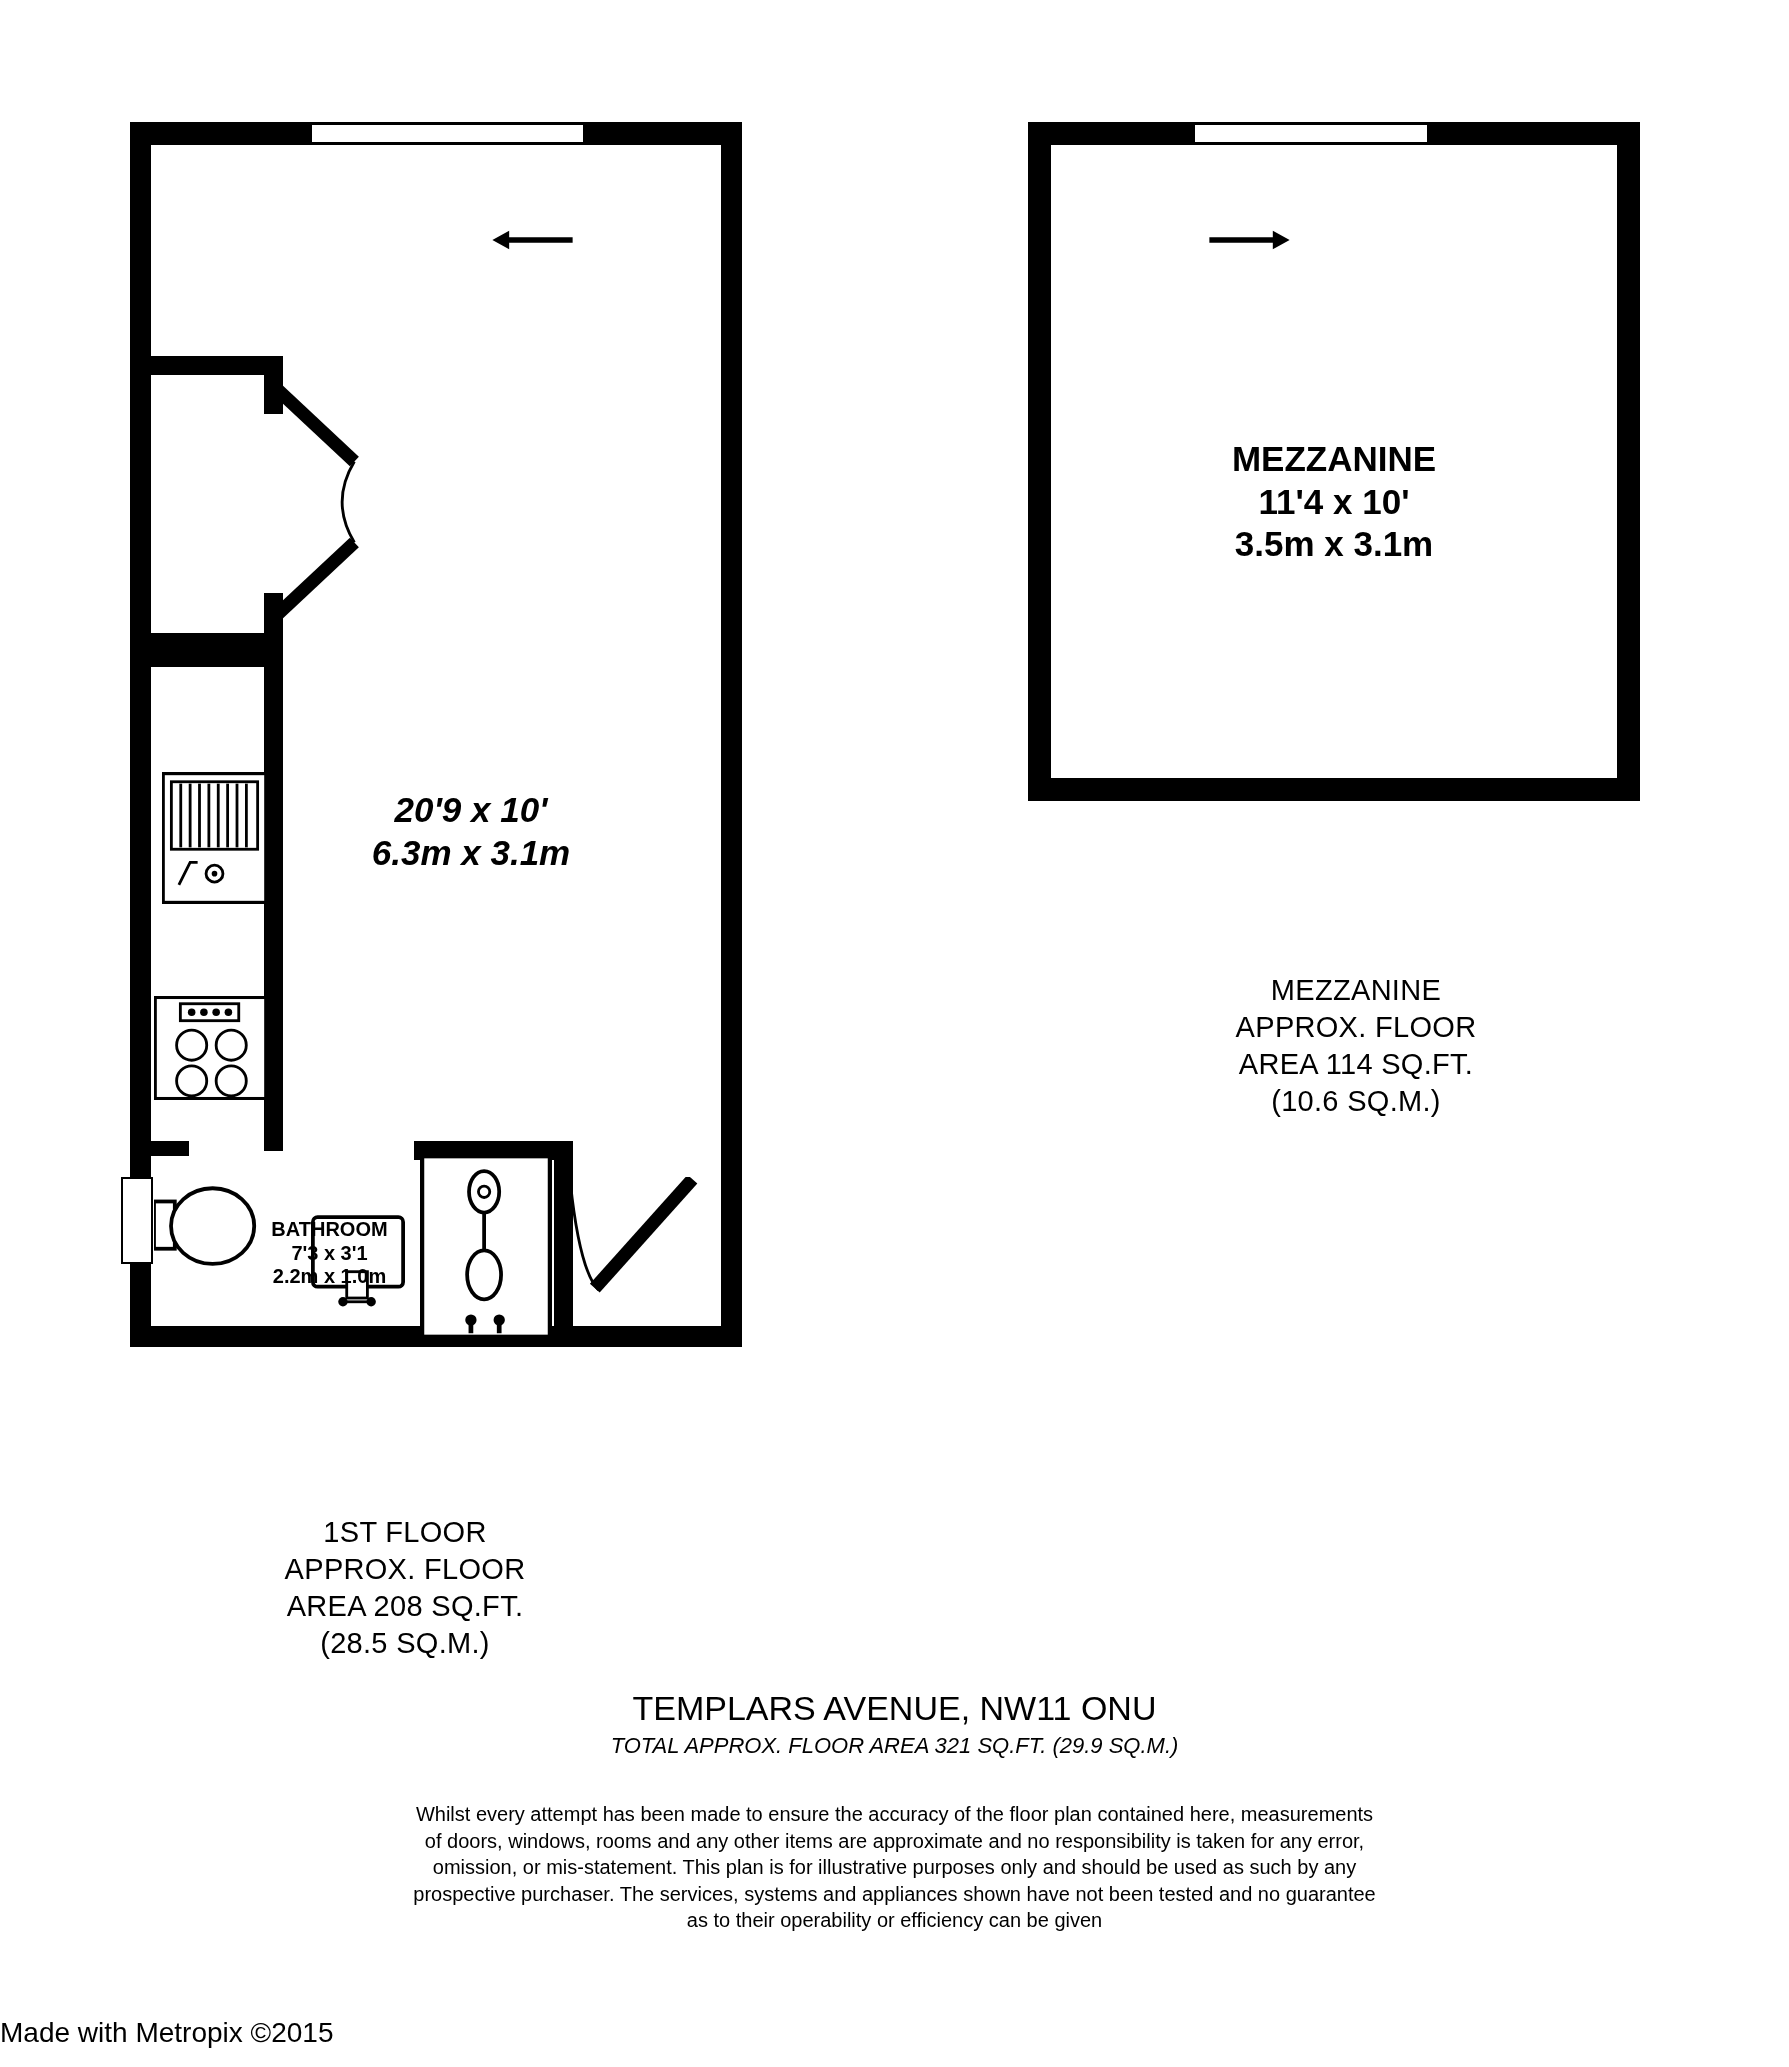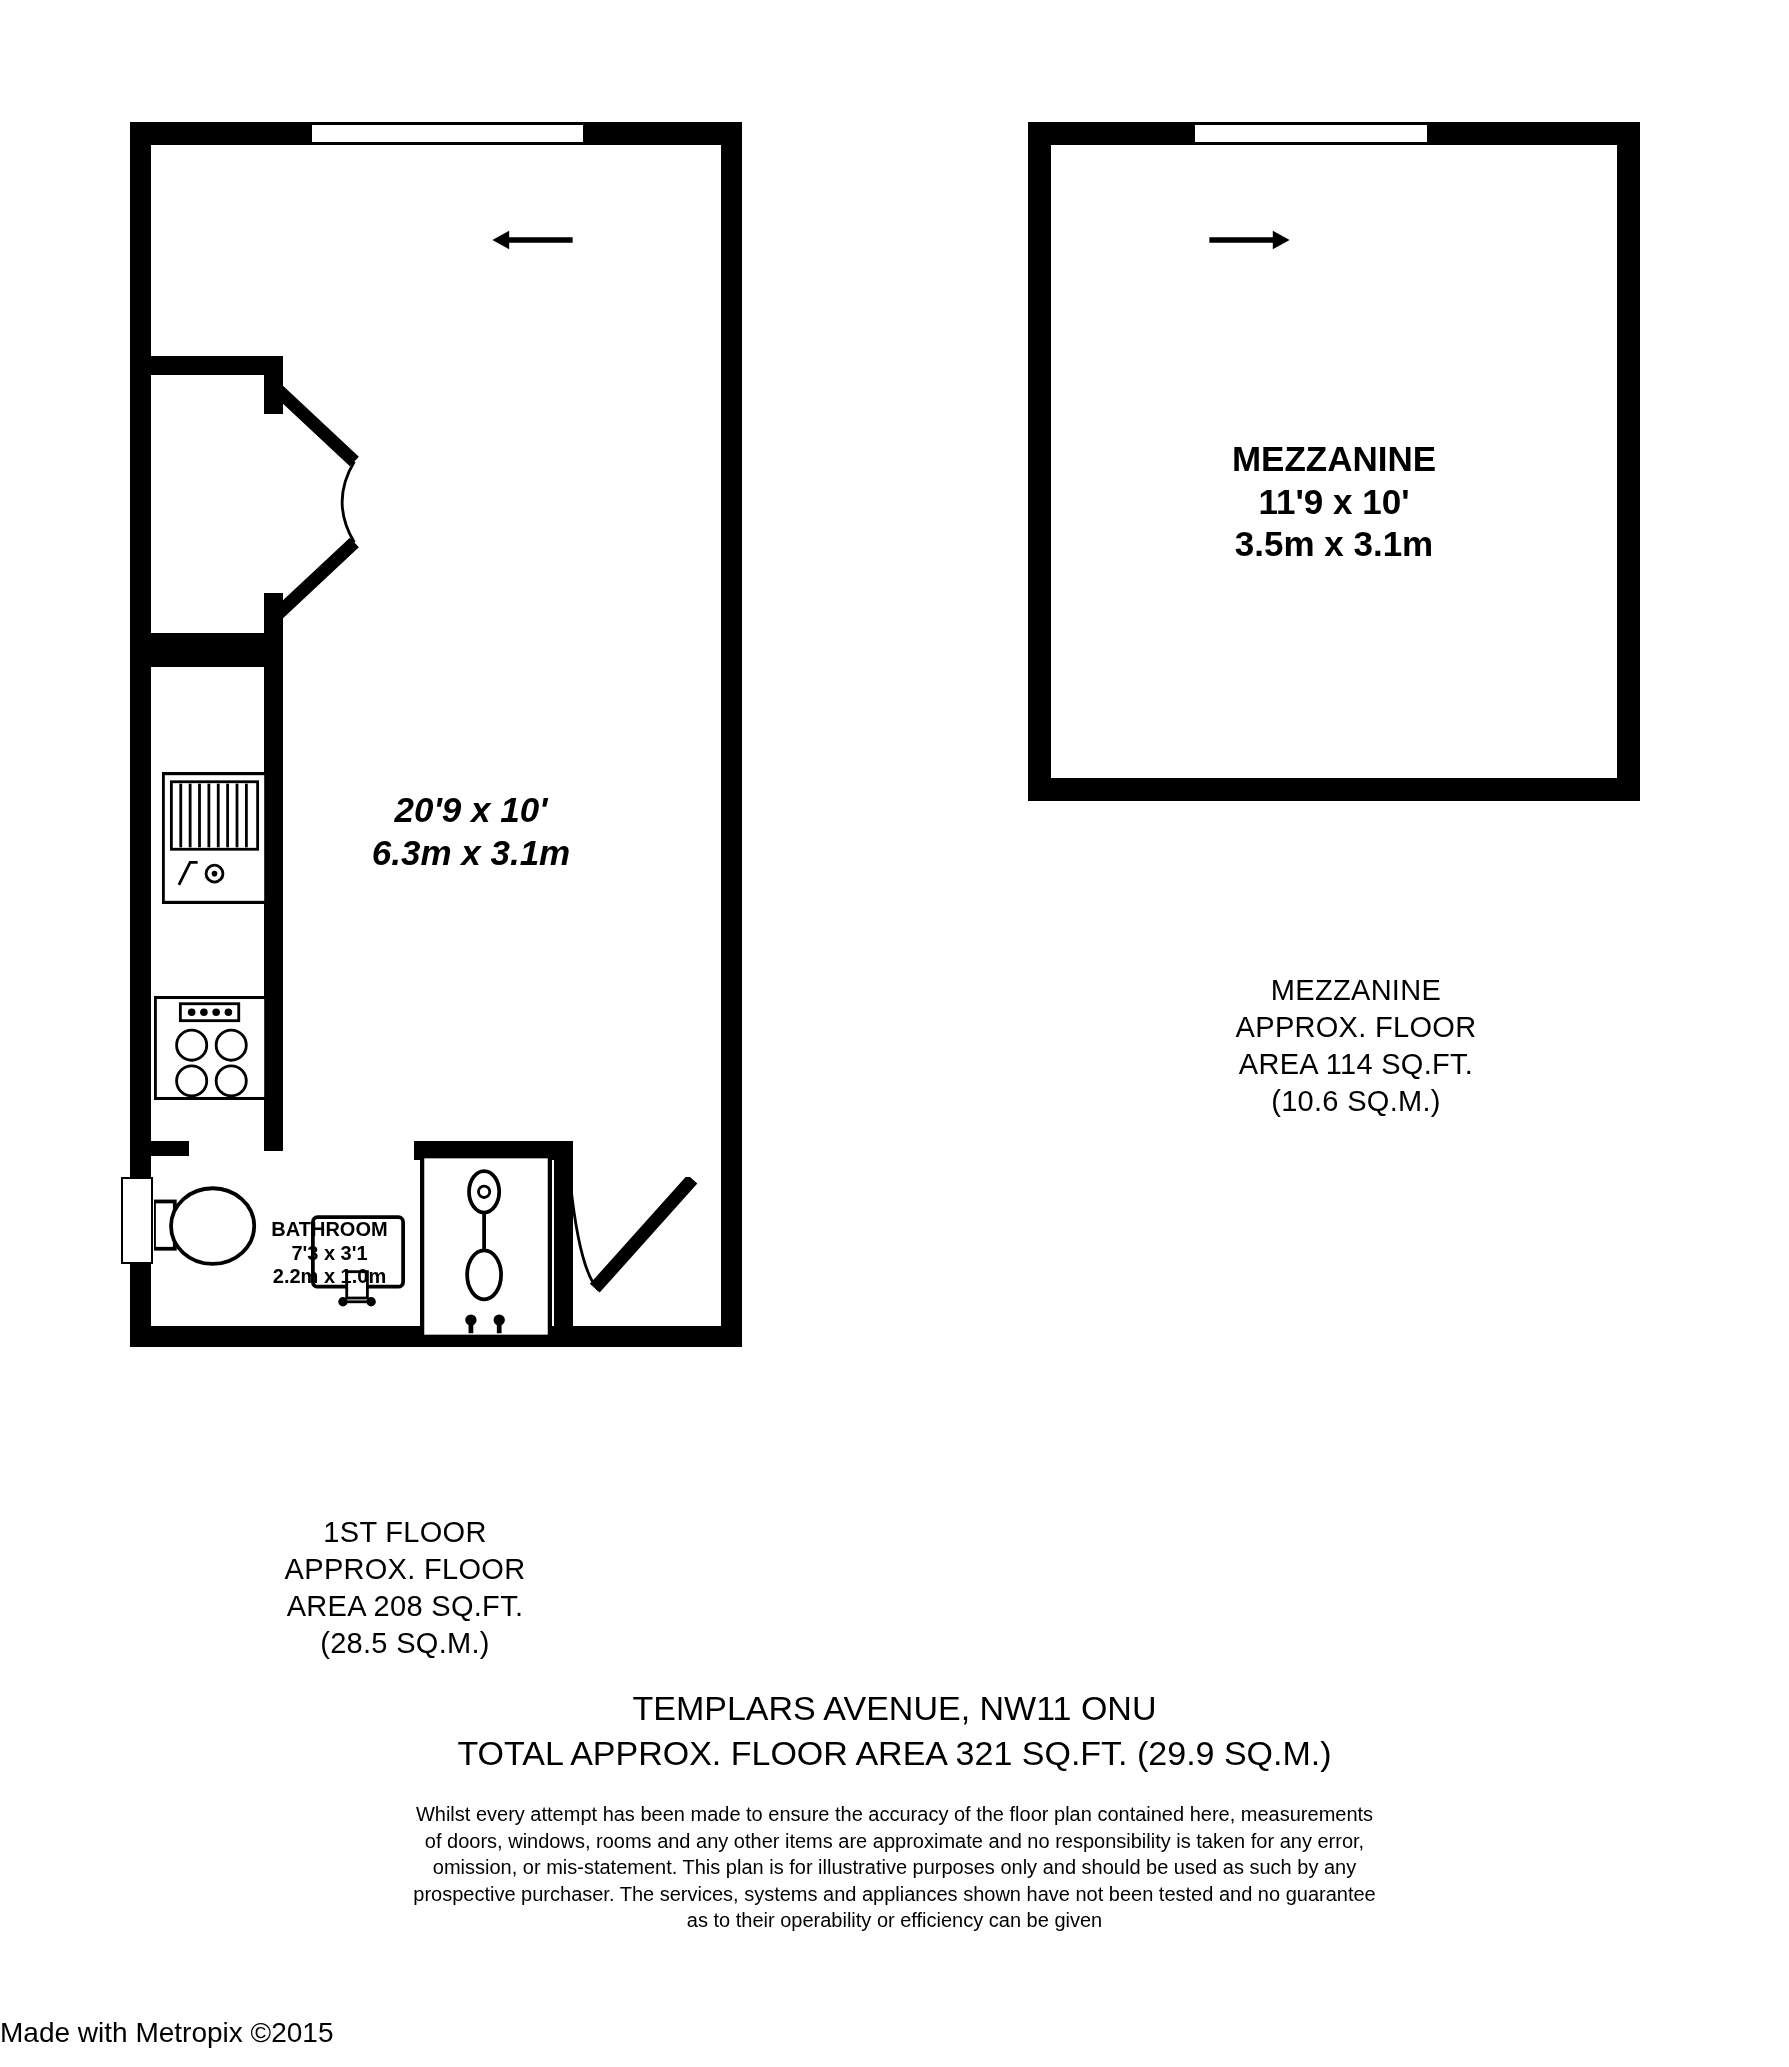--- a/index.html
+++ b/index.html
@@ -71,23 +71,24 @@
     top: 1686px;
     width: 1789px;
     text-align: center;
   }
   .addr {
     font-size: 34px;
     line-height: 1.32;
     white-space: nowrap;
   }
   .total {
-    font-size: 34px;
+    font-size: 22px;
     line-height: 1.32;
     white-space: nowrap;
+    font-style: italic;
   }
   #disclaimer {
     position: absolute;
     left: 47px;
     top: 1801px;
     width: 1695px;
     text-align: center;
     font-size: 20px;
     line-height: 1.33;
   }
@@ -251,21 +252,21 @@
 
     <div style="position:absolute; left:247px; top:226px; width:85px; height:28px;">
       <svg width="85" height="28" viewBox="0 0 90 30">
         <line x1="2" y1="15" x2="78" y2="15" stroke="#000" stroke-width="6"></line>
         <polygon points="88,15 70,5 70,25" fill="#000"></polygon>
       </svg>
     </div>
 
     <div class="label mezz-title" style="left:129px; top:438px; width:490px;">
       <div>MEZZANINE</div>
-      <div>11'9 x 10'</div>
+      <div>11'4 x 10'</div>
       <div>3.5m x 3.1m</div>
     </div>
   </div>
 
   <div class="plaintext area-block" style="left:1111px; top:972px; width:490px;">
     <div>MEZZANINE</div>
     <div>APPROX. FLOOR</div>
     <div>AREA 114 SQ.FT.</div>
     <div>(10.6 SQ.M.)</div>
   </div>

